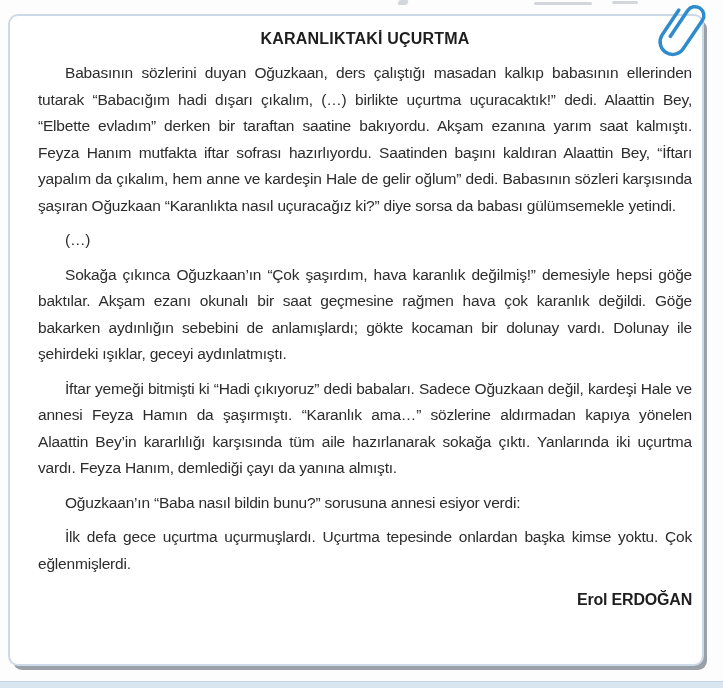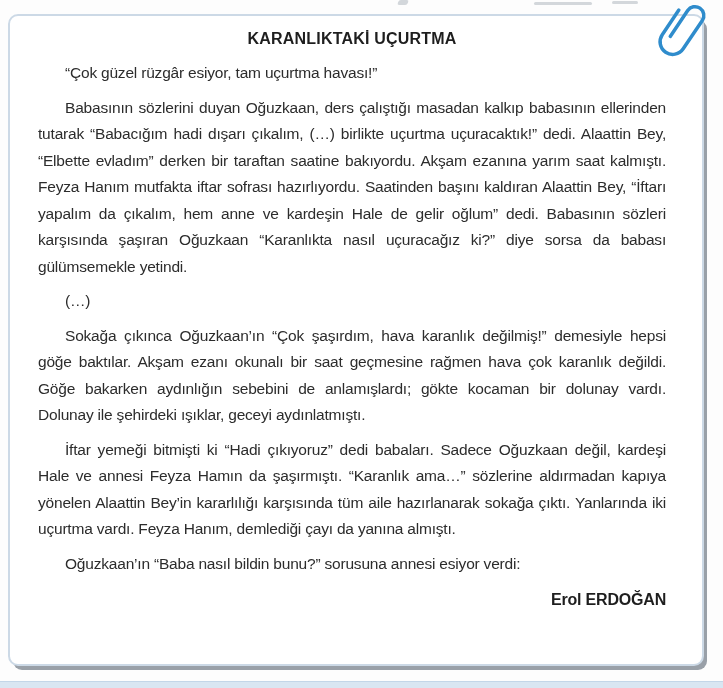--- a/index.html
+++ b/index.html
@@ -19,21 +19,21 @@
   #artifact-3 { left: 612px; top: 1px; width: 26px; height: 3px; }
 
   .card {
     position: absolute;
     left: 8px; top: 14px;
     width: 696px; height: 652px;
     background: #ffffff;
     border: 2px solid #ccd9e6;
     border-radius: 10px;
     box-shadow: 4px 5px 0 -1px #99a0a8;
-    padding: 10px 36px 0 28px;
+    padding: 10px 10px 0 28px;
   }
   .card-title {
     text-align: center;
     font-size: 16px;
     font-weight: bold;
     color: #1e1e1e;
     letter-spacing: 0.2px;
     margin: 4px 0 12px 0;
   }
   .body-text p {
@@ -71,26 +71,26 @@
 </head>
 <body>
 
 <div class="artifact" id="artifact-1"></div>
 <div class="artifact" id="artifact-2"></div>
 <div class="artifact" id="artifact-3"></div>
 
 <div class="card">
   <h1 class="card-title">KARANLIKTAKİ UÇURTMA</h1>
   <div class="body-text">
-    <p>“Çok güzel rüzgâr esiyor, tam uçurtma havası!”</p>
     <p>Babasının sözlerini duyan Oğuzkaan, ders çalıştığı masadan kalkıp babasının ellerinden tutarak “Babacığım hadi dışarı çıkalım, (…) birlikte uçurtma uçuracaktık!” dedi. Alaattin Bey, “Elbette evladım” derken bir taraftan saatine bakıyordu. Akşam ezanına yarım saat kalmıştı. Feyza Hanım mutfakta iftar sofrası hazırlıyordu. Saatinden başını kaldıran Alaattin Bey, “İftarı yapalım da çıkalım, hem anne ve kardeşin Hale de gelir oğlum” dedi. Babasının sözleri karşısında şaşıran Oğuzkaan “Karanlıkta nasıl uçuracağız ki?” diye sorsa da babası gülümsemekle yetindi.</p>
     <p>(…)</p>
     <p>Sokağa çıkınca Oğuzkaan’ın “Çok şaşırdım, hava karanlık değilmiş!” demesiyle hepsi göğe baktılar. Akşam ezanı okunalı bir saat geçmesine rağmen hava çok karanlık değildi. Göğe bakarken aydınlığın sebebini de anlamışlardı; gökte kocaman bir dolunay vardı. Dolunay ile şehirdeki ışıklar, geceyi aydınlatmıştı.</p>
     <p>İftar yemeği bitmişti ki “Hadi çıkıyoruz” dedi babaları. Sadece Oğuzkaan değil, kardeşi Hale ve annesi Feyza Hamın da şaşırmıştı. “Karanlık ama…” sözlerine aldırmadan kapıya yönelen Alaattin Bey’in kararlılığı karşısında tüm aile hazırlanarak sokağa çıktı. Yanlarında iki uçurtma vardı. Feyza Hanım, demlediği çayı da yanına almıştı.</p>
     <p>Oğuzkaan’ın “Baba nasıl bildin bunu?” sorusuna annesi esiyor verdi:</p>
+    <p>İlk defa gece uçurtma uçurmuşlardı. Uçurtma tepesinde onlardan başka kimse yoktu. Çok eğlenmişlerdi.</p>
   </div>
   <div class="sign-author">Erol ERDOĞAN</div>
 
 </div>
 
 <svg class="paperclip" viewBox="0 0 28 46" fill="none">
   <path d="M 8.5 31 L 8.5 10.5 A 5.8 5.8 0 0 1 20.1 10.5 L 20.1 33 A 8.3 8.3 0 0 1 3.5 33 L 3.5 13.5" stroke="#2f8ccc" stroke-width="2.3" stroke-linecap="round" stroke-linejoin="round"></path>
 </svg>
 
 <div class="bottom-strip"></div>

